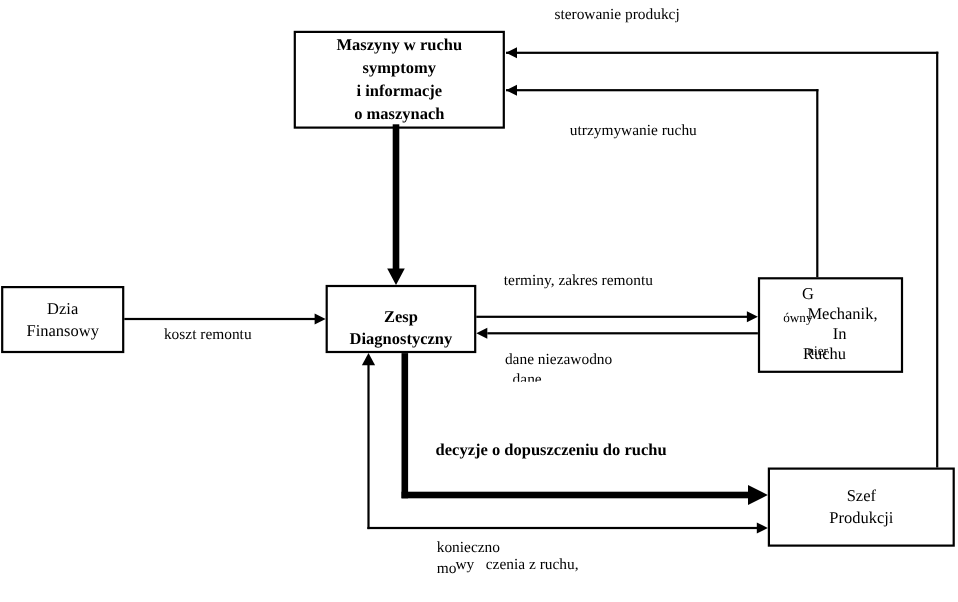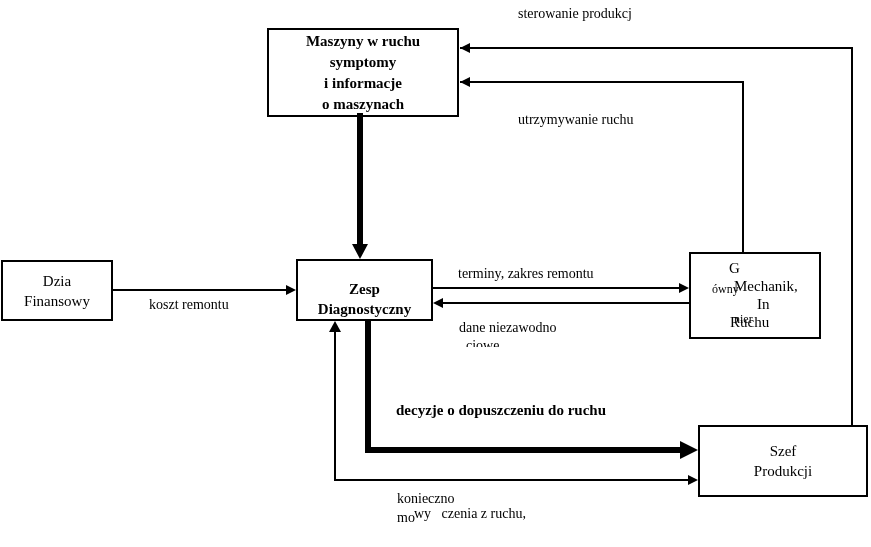--- a/index.html
+++ b/index.html
@@ -84,24 +84,24 @@
 
   <div class="vline" style="left:365px;top:321px;width:6px;height:132px;"></div>
   <div class="hline" style="left:365px;top:447px;width:316px;height:6px;"></div>
   <div class="arr arr-right-lg" style="left:680px;top:441px;"></div>
 
   <div class="vline" style="left:334px;top:327px;width:2px;height:154px;"></div>
   <div class="hline" style="left:334px;top:479px;width:355px;height:2px;"></div>
   <div class="arr arr-up-sm" style="left:329px;top:321px;"></div>
   <div class="arr arr-right-sm" style="left:688px;top:475px;"></div>
 
-  <div class="lbl" style="left:518px;top:6px;">sterowanie produkcj</div>
+  <div class="lbl" style="left:504px;top:6px;">sterowanie produkcj</div>
   <div class="lbl" style="left:518px;top:112px;">utrzymywanie ruchu</div>
-  <div class="lbl" style="left:458px;top:266px;text-align:right;">terminy, zakres remontu</div>
+  <div class="lbl" style="left:458px;top:248px;text-align:right;">terminy, zakres remontu</div>
   <div class="lbl" style="left:149px;top:297px;">koszt remontu</div>
   <div class="lbl" style="left:459px;top:320px;">dane niezawodno</div>
-  <div class="lbl clip" style="left:466px;top:338px;height:9px;width:60px;">ciowe</div>
+  <div class="lbl clip" style="left:466px;top:338px;height:9px;width:60px;">dane</div>
   <div class="lbl bold" style="left:396px;top:403px;">decyzje o dopuszczeniu do ruchu</div>
   <div class="lbl" style="left:397px;top:491px;">konieczno</div>
   <div class="lbl" style="left:397px;top:510px;">mo</div>
   <div class="lbl" style="left:414px;top:506px;">wy   czenia z ruchu,</div>
 
 </div>
 
 </body></html>

